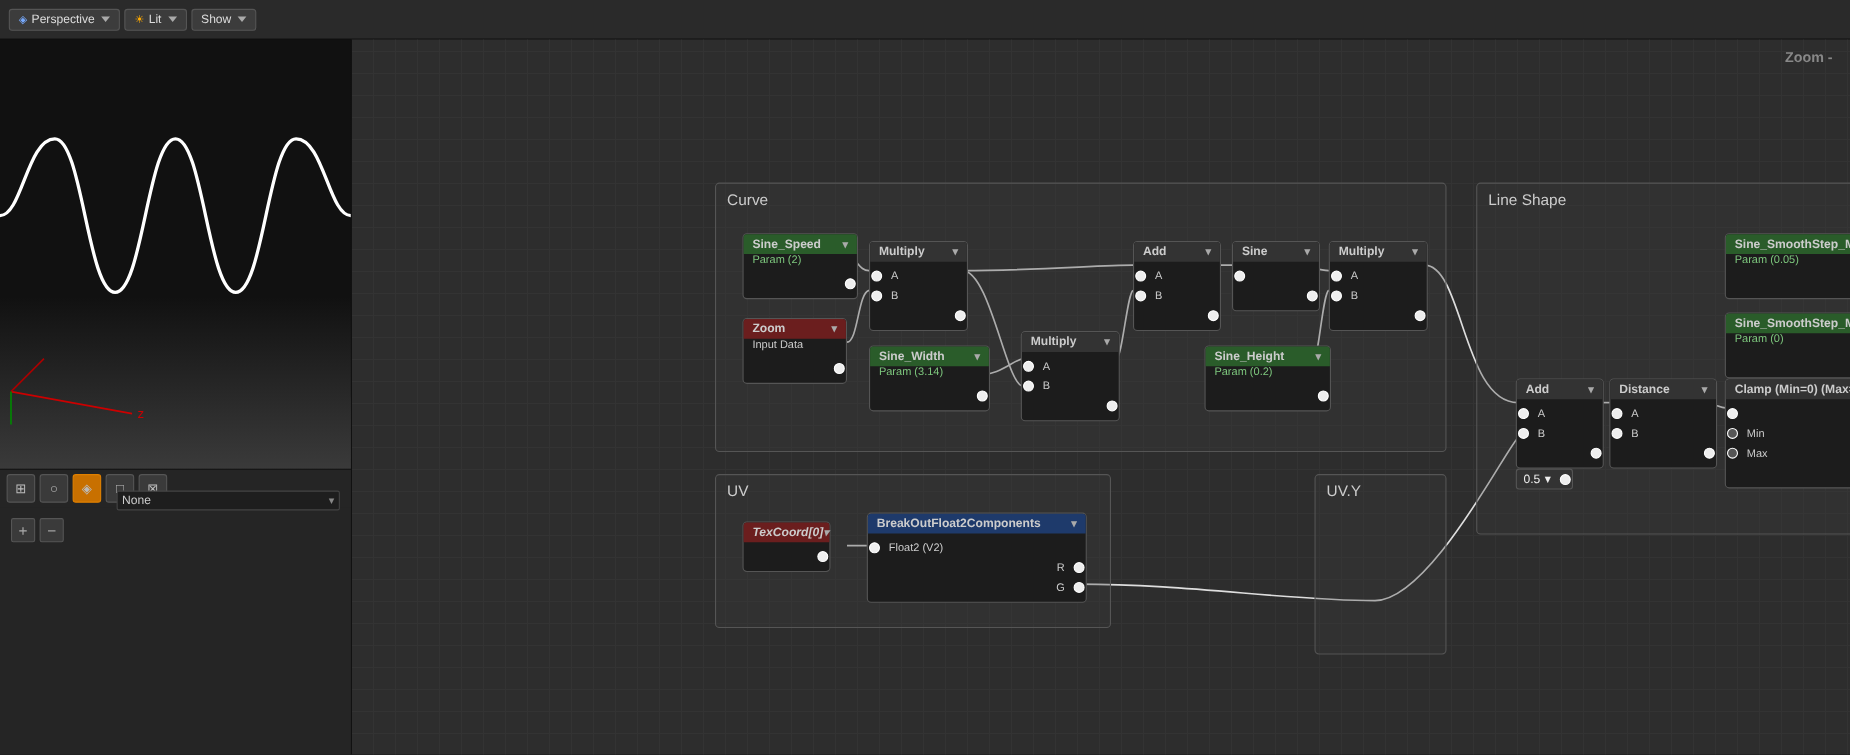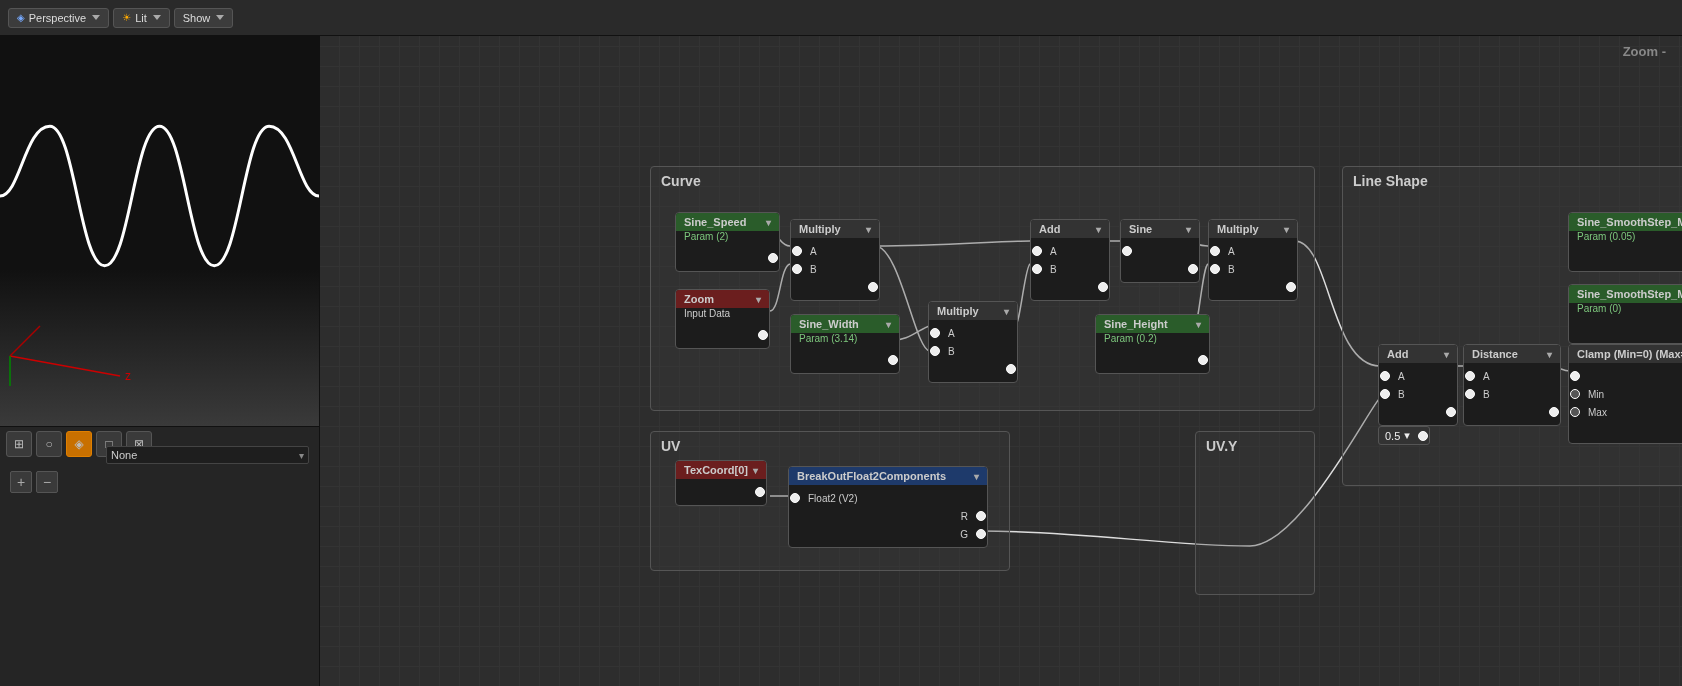--- a/index.html
+++ b/index.html
@@ -53,21 +53,21 @@
     .plus-minus-row { display: flex; gap: 4px; padding: 4px 4px; }
     .pm-btn { width: 22px; height: 22px; background: #3a3a3a; border: 1px solid #555; border-radius: 2px; display: flex; align-items: center; justify-content: center; cursor: pointer; color: #aaa; font-size: 14px; }
 
     
     #node-editor { flex: 1; background: #2d2d2d; position: relative; overflow: hidden; background-image: repeating-linear-gradient(0deg, transparent, transparent 19px, #333 19px, #333 20px), repeating-linear-gradient(90deg, transparent, transparent 19px, #333 19px, #333 20px); }
 
     .zoom-label { position: absolute; top: 8px; right: 16px; font-size: 13px; color: #888; font-weight: bold; }
 
     
     .group-box { position: absolute; border: 1px solid #555; border-radius: 4px; background: rgba(60,60,60,0.3); }
-    .group-title { font-size: 14px; color: #ccc; padding: 6px 10px 4px; font-weight: bold; }
+    .group-title { font-size: 14px; color: #ccc; padding: 6px 10px 4px; font-weight: normal; }
 
     
     .node { position: absolute; background: #1c1c1c; border: 1px solid #555; border-radius: 4px; min-width: 80px; }
     .node-header { padding: 3px 8px; border-radius: 3px 3px 0 0; font-size: 11px; font-weight: bold; display: flex; align-items: center; justify-content: space-between; }
     .node-header .expand-arrow { color: #aaa; font-size: 10px; cursor: pointer; }
     .node-subtitle { font-size: 10px; padding: 0 8px 3px; }
     .node-body { padding: 4px 0; }
     .pin-row { display: flex; align-items: center; height: 18px; position: relative; }
     .pin-row.input { padding-left: 0; }
     .pin-row.output { padding-right: 0; justify-content: flex-end; }
@@ -382,21 +382,21 @@
         <div class="pin-row input" style="padding-left:6px;">
           <span class="pin white input-pin"></span>
           <span class="pin-label">B</span>
         </div>
         <div class="pin-row output" style="padding-right:6px;">
           <span class="pin white output-pin"></span>
         </div>
       </div>
     </div>
 
-    <div class="node node-red" style="left:355px;top:424px;width:92px;">
+    <div class="node node-red" style="left:355px;top:438px;width:80px;font-style:italic;">
       <div class="node-header">
         <span>TexCoord[0]</span>
         <span class="expand-arrow">▾</span>
       </div>
       <div class="node-body">
         <div class="pin-row output" style="padding-right:6px;">
           <span class="pin white output-pin"></span>
         </div>
       </div>
     </div>

